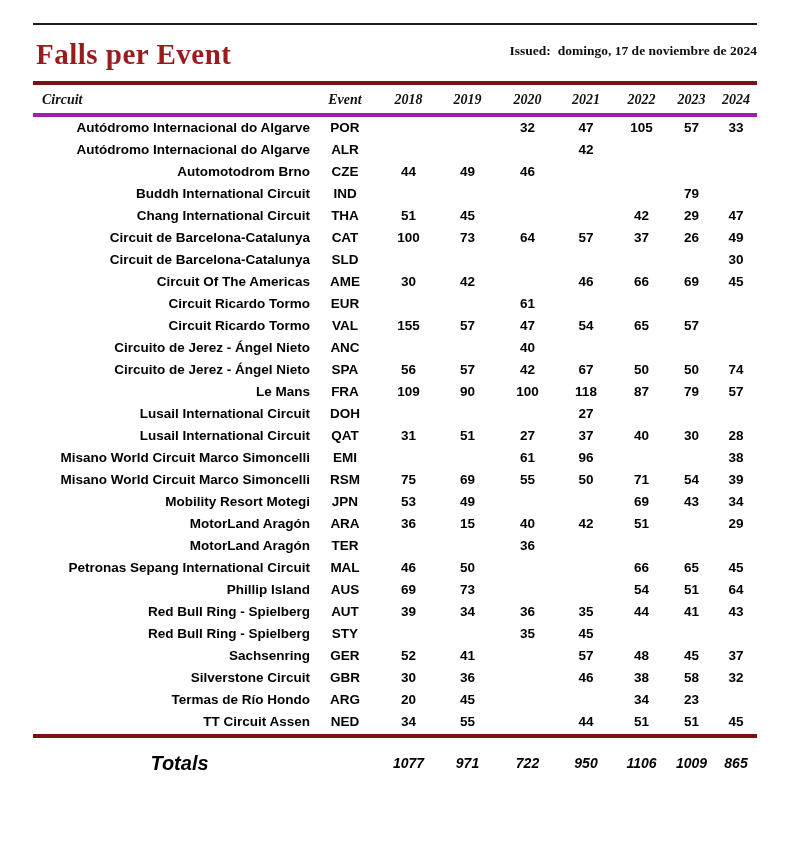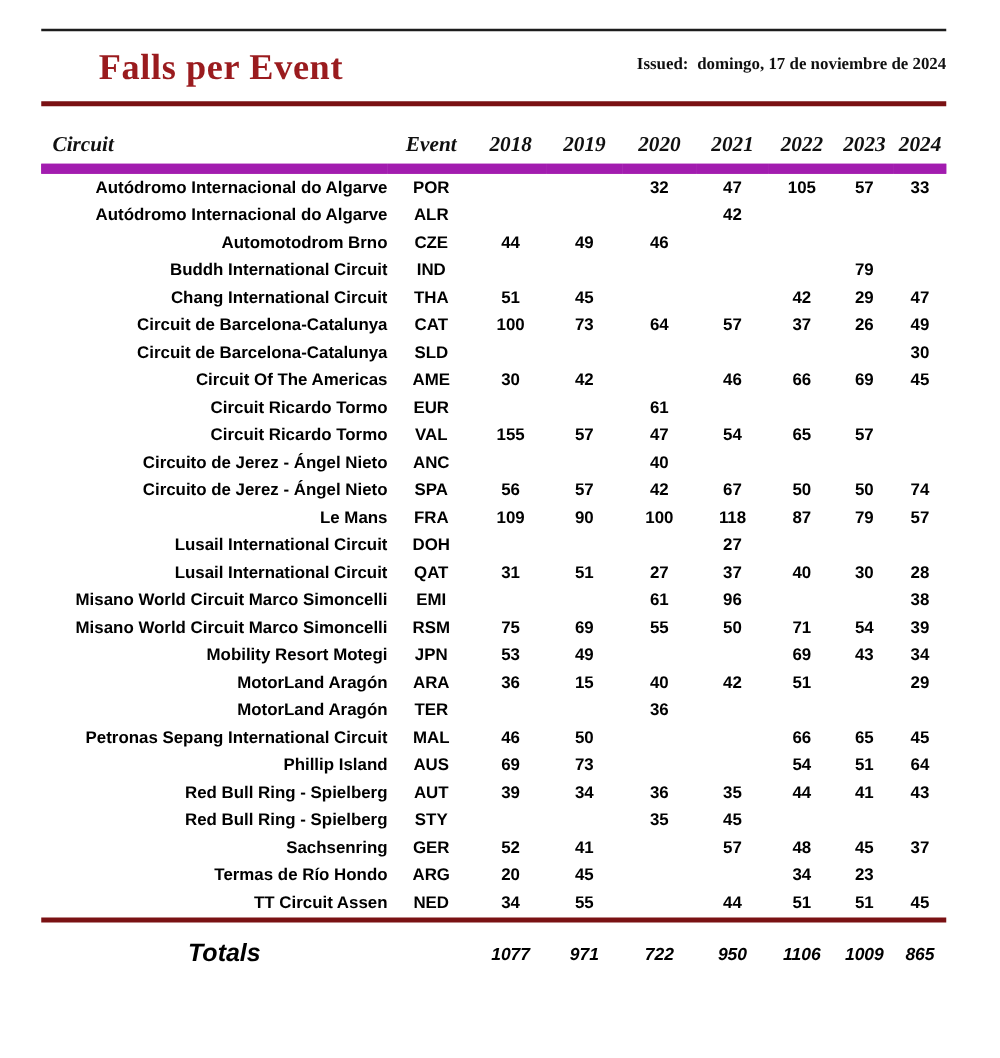--- a/index.html
+++ b/index.html
@@ -10,39 +10,39 @@
   .content { position:absolute; left:33px; top:0; width:724px; }
 
   .top-line { margin-top:23px; height:0; border-top:2px solid #1c1c1c; }
 
   .header-bar {
     display:flex; justify-content:space-between; align-items:flex-end;
     padding:14px 0 11px 3px;
   }
   .title {
     font-family:"Liberation Serif", serif; font-weight:bold;
-    font-size:29px; line-height:31px; color:#9a1b1e; letter-spacing:0.5px;margin-left:43px;
+    font-size:29px; line-height:31px; color:#9a1b1e; letter-spacing:0.5px;
   }
   .issued {
     font-family:"Liberation Serif", serif; font-weight:bold;
     font-size:13.5px; color:#101010; padding-bottom:11px; white-space:nowrap;
   }
   .issued .lbl { margin-right:7px; }
 
   .red-rule { height:4px; background:#7a1113; }
 
   table { width:724px; border-collapse:collapse; table-layout:fixed; }
   col.w-circuit{width:277px} col.w-event{width:70px}
   col.w-y0{width:57px} col.w-y1{width:61px} col.w-y2{width:59px}
   col.w-y3{width:58px} col.w-y4{width:53px} col.w-y5{width:47px} col.w-y6{width:42px}
 
   thead th {
     font-family:"Liberation Serif", serif; font-style:italic; font-weight:bold;
-    font-size:17px; color:#101010; padding:21px 0 5px;
-    border-bottom:8px solid #a21caf; text-align:center;
+    font-size:14px; color:#101010; padding:7px 0 5px;
+    border-bottom:4px solid #a21caf; text-align:center;
   }
   thead th.c-circuit { text-align:left; padding-left:9px; }
 
   tbody td {
     font-weight:bold; font-size:13.5px; color:#000;
     height:22px; line-height:22px; padding:0;
     white-space:nowrap; overflow:hidden;
   }
   tbody td.c-circuit { text-align:right; padding-left:9px; }
   tbody td.c-event, tbody td.c-year { text-align:center; }
@@ -367,20 +367,31 @@
             <td class="c-event">GER</td>
             <td class="c-year">52</td>
             <td class="c-year">41</td>
             <td class="c-year"></td>
             <td class="c-year">57</td>
             <td class="c-year">48</td>
             <td class="c-year">45</td>
             <td class="c-year">37</td>
           </tr>
           <tr>
+            <td class="c-circuit">Silverstone Circuit</td>
+            <td class="c-event">GBR</td>
+            <td class="c-year">30</td>
+            <td class="c-year">36</td>
+            <td class="c-year"></td>
+            <td class="c-year">46</td>
+            <td class="c-year">38</td>
+            <td class="c-year">58</td>
+            <td class="c-year">32</td>
+          </tr>
+          <tr>
             <td class="c-circuit">Termas de Río Hondo</td>
             <td class="c-event">ARG</td>
             <td class="c-year">20</td>
             <td class="c-year">45</td>
             <td class="c-year"></td>
             <td class="c-year"></td>
             <td class="c-year">34</td>
             <td class="c-year">23</td>
             <td class="c-year"></td>
           </tr>

